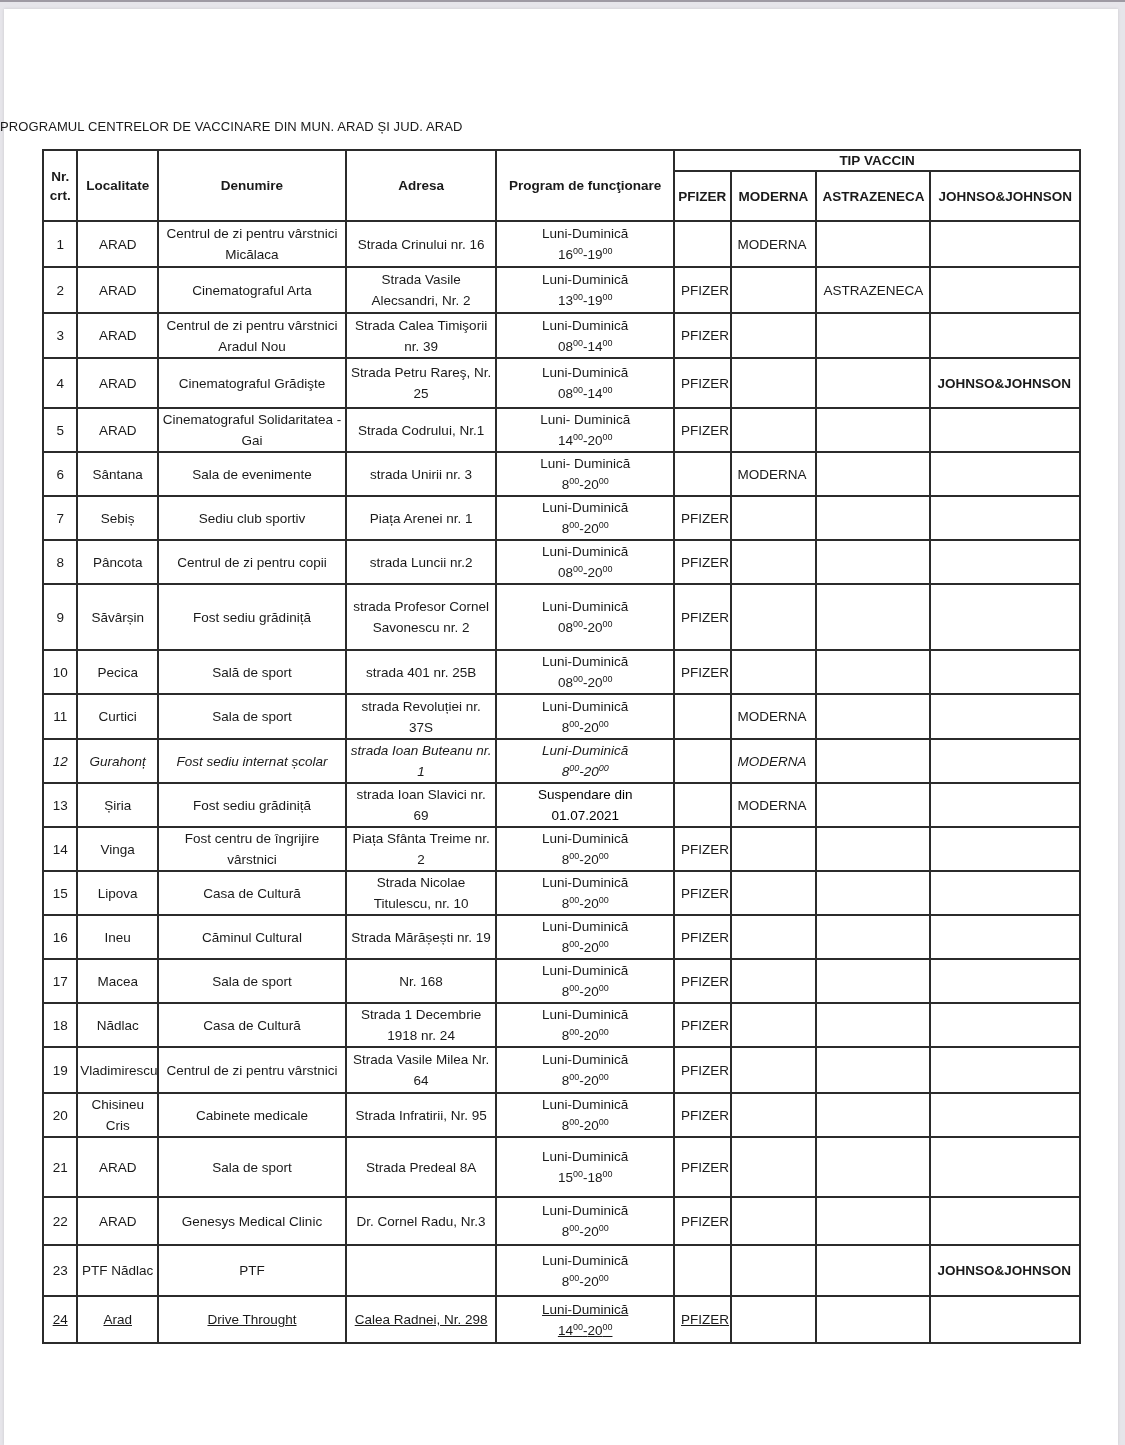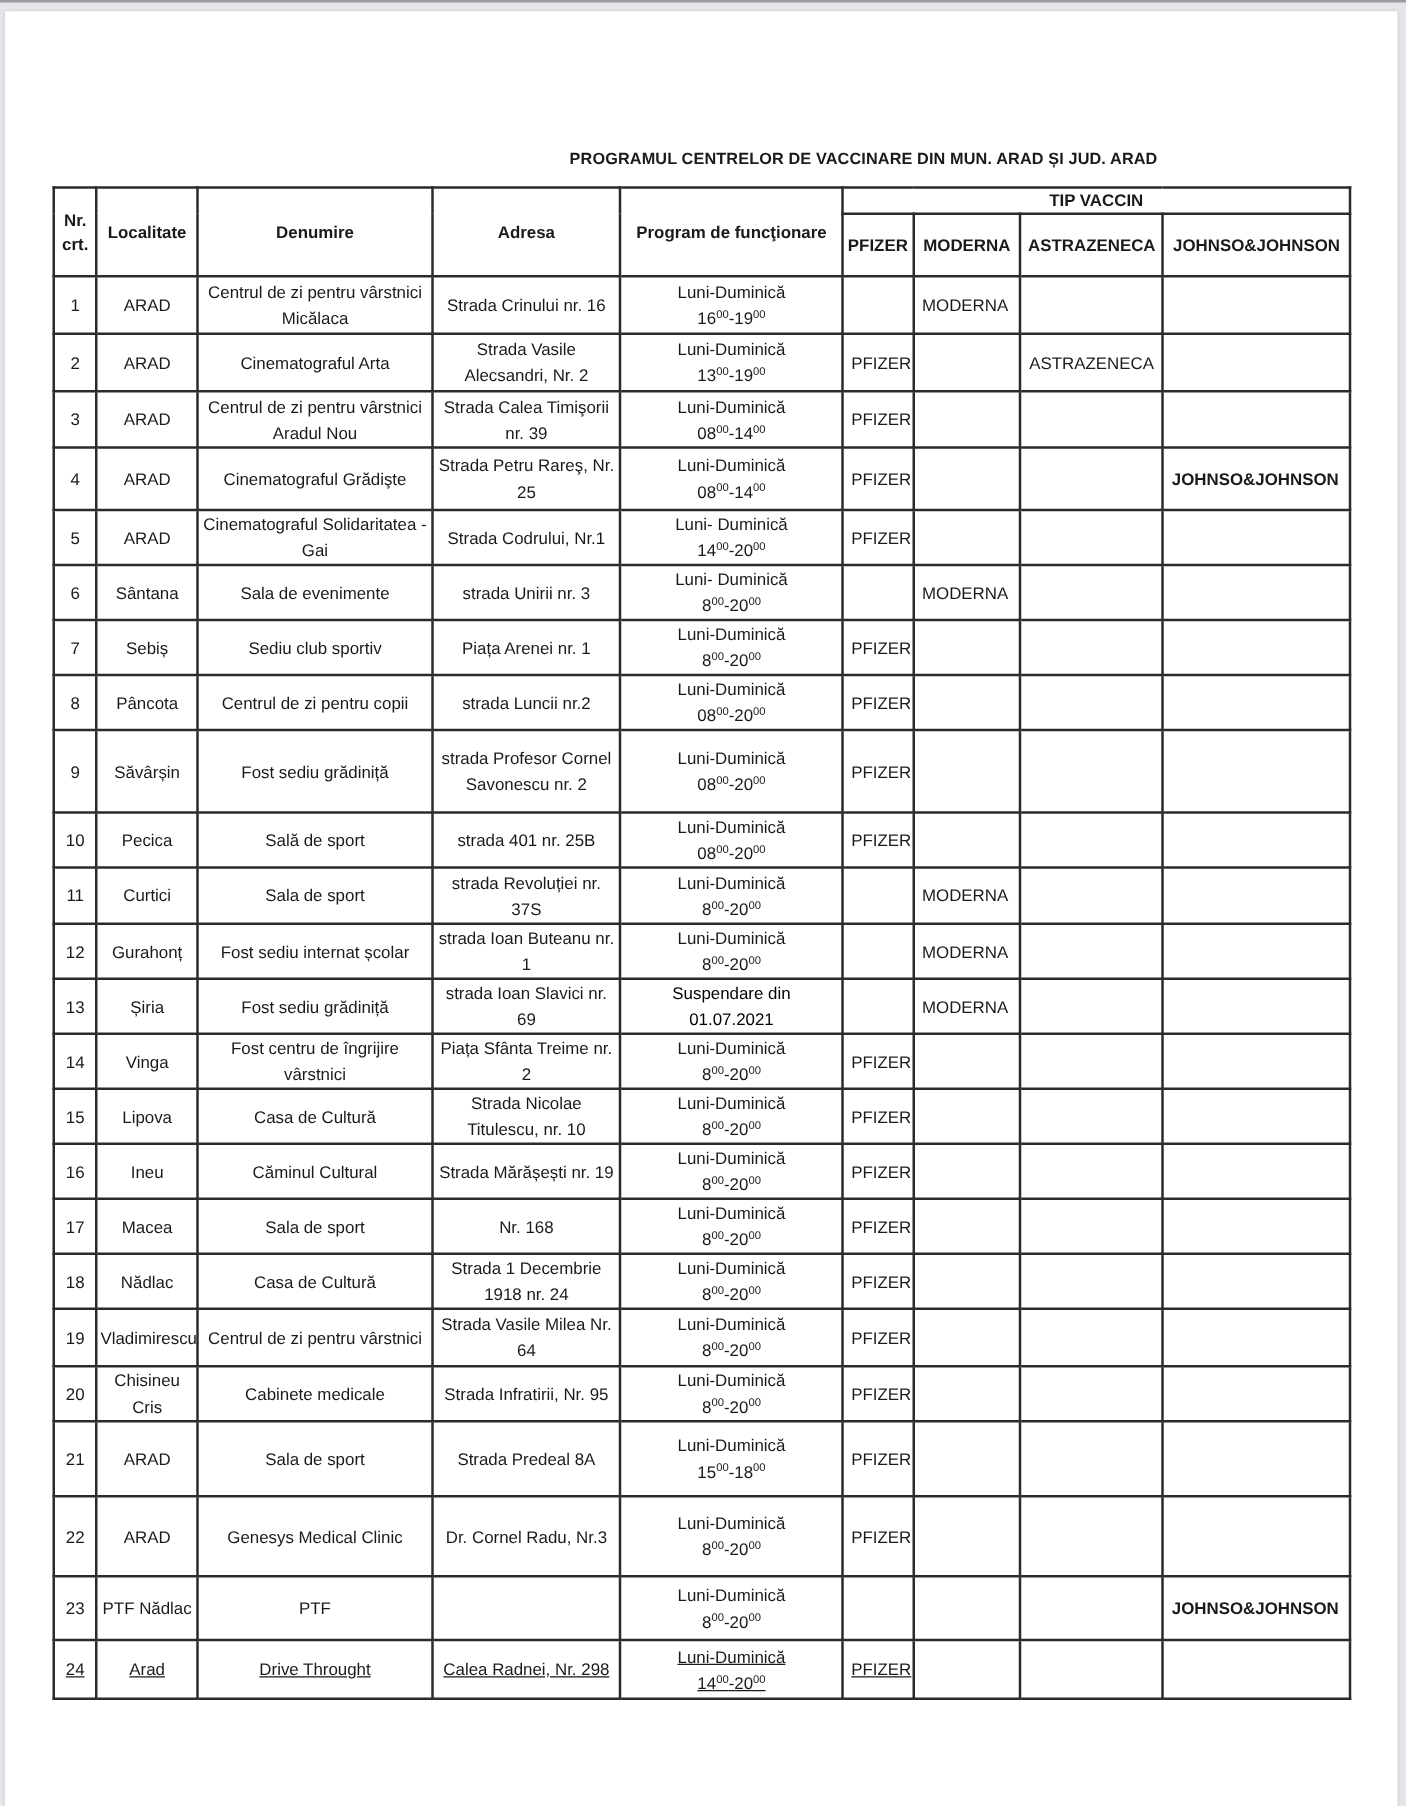--- a/index.html
+++ b/index.html
@@ -12,21 +12,21 @@
     overflow: hidden;
   }
   .topbar { position: absolute; left: 0; top: 0; width: 1125px; height: 2px; background: #9e9aa3; }
   .page {
     position: absolute; left: 4px; top: 9px; width: 1114px; height: 1436px;
     background: #ffffff;
     box-shadow: 0 0 3px rgba(0,0,0,0.12);
   }
   .title {
     position: absolute; left: 0; top: 119px; width: 926px;
-    text-align: right; font-weight: bold; font-size: 13px; letter-spacing: 0.1px;
+    text-align: left; font-weight: normal; font-size: 13px; letter-spacing: 0.1px;
   }
   table.sched {
     position: absolute; left: 42px; top: 149px;
     width: 1039px;
     border-collapse: collapse;
     table-layout: fixed;
     font-size: 13.5px;
   }
   table.sched th, table.sched td {
     border: 2px solid #2b2b2b;
@@ -208,21 +208,21 @@
         <td class="nr">11</td>
         <td>Curtici</td>
         <td>Sala de sport</td>
         <td>strada Revoluției nr. 37S</td>
         <td><span>Luni-Duminică</span><br><span class="hours"><span>8</span><sup>00</sup><span>-</span><span>20</span><sup>00</sup></span></td>
         <td class="vac"></td>
         <td class="vac">MODERNA</td>
         <td class="vac"></td>
         <td class="vac jj"></td>
       </tr>
-      <tr style="height: 44px;">
+      <tr style="height: 44px; font-style: italic;">
         <td class="nr">12</td>
         <td>Gurahonț</td>
         <td>Fost sediu internat școlar</td>
         <td>strada Ioan Buteanu nr. 1</td>
         <td><span>Luni-Duminică</span><br><span class="hours"><span>8</span><sup>00</sup><span>-</span><span>20</span><sup>00</sup></span></td>
         <td class="vac"></td>
         <td class="vac">MODERNA</td>
         <td class="vac"></td>
         <td class="vac jj"></td>
       </tr>
@@ -318,21 +318,21 @@
         <td class="nr">21</td>
         <td>ARAD</td>
         <td>Sala de sport</td>
         <td>Strada Predeal  8A</td>
         <td><span>Luni-Duminică</span><br><span class="hours"><span>15</span><sup>00</sup><span>-</span><span>18</span><sup>00</sup></span></td>
         <td class="vac">PFIZER</td>
         <td class="vac"></td>
         <td class="vac"></td>
         <td class="vac jj"></td>
       </tr>
-      <tr style="height: 64px; border-radius: 10px;">
+      <tr style="height: 48px; border-radius: 10px;">
         <td class="nr">22</td>
         <td>ARAD</td>
         <td>Genesys Medical Clinic</td>
         <td>Dr. Cornel Radu, Nr.3</td>
         <td><span>Luni-Duminică</span><br><span class="hours"><span>8</span><sup>00</sup><span>-</span><span>20</span><sup>00</sup></span></td>
         <td class="vac">PFIZER</td>
         <td class="vac"></td>
         <td class="vac"></td>
         <td class="vac jj"></td>
       </tr>

